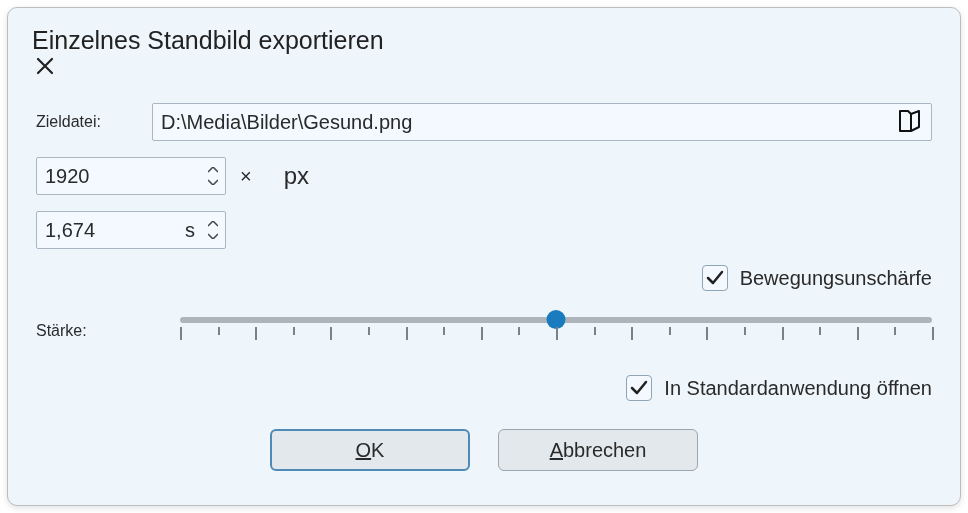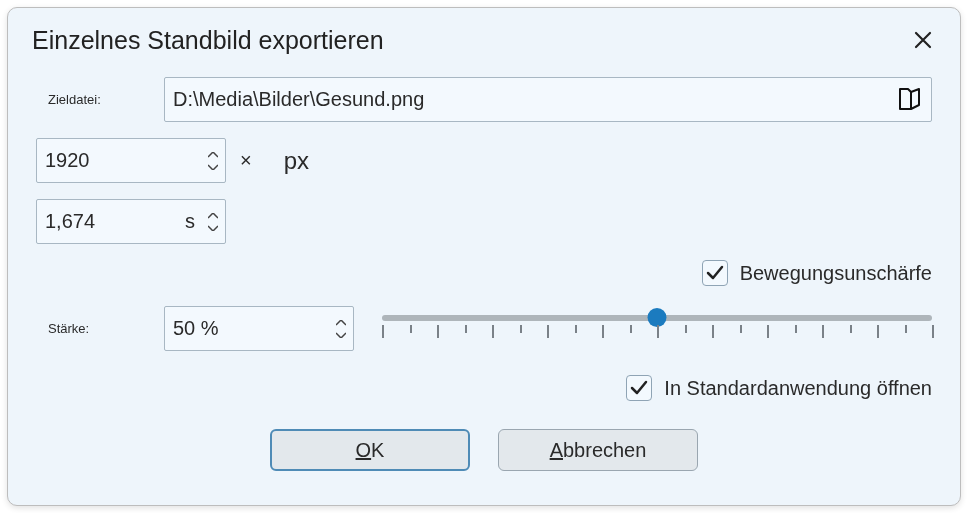--- a/index.html
+++ b/index.html
@@ -17,23 +17,24 @@
       left: 7px; top: 7px;
       width: 954px; height: 499px;
       background: #eef5fb;
       border: 1px solid #bdbdbd;
       border-radius: 10px;
       box-shadow: 0 2px 6px rgba(0,0,0,0.12);
       padding-bottom: 18px;
     }
     .titlebar {
       display: flex;
-      align-items: flex-end;
+      align-items: flex-start;
       justify-content: space-between;
       padding: 18px 24px 12px 24px;
+      flex-direction: column;
     }
     .title {
       font-size: 25px;
       font-weight: 400;
       color: #222;
     }
     .close {
       font-size: 22px;
       color: #222;
       cursor: pointer;
@@ -45,32 +46,31 @@
     }
     .row {
       display: flex;
       align-items: center;
       margin-bottom: 16px;
     }
     .label {
       width: 116px;
       text-align: left;
       color: #2a2a2a;
-      font-size: 13px;
-      margin-left: 12px;
+      font-size: 16px;
     }
     .label.right {
       text-align: left;
       padding-right: 12px;
     }
     .field {
       background: #f3f9fe;
       border: 1px solid #a8b7c3;
       border-radius: 2px;
-      height: 45px;
+      height: 38px;
       display: flex;
       align-items: center;
       padding: 16px 8px;
       font-size: 20px;
       color: #2a2a2a;
       position: relative;
     }
     .field .text {
       flex: 1;
       white-space: nowrap;
@@ -282,35 +282,20 @@
       <div class="checkbox">
         <svg width="18" height="18" viewBox="0 0 18 18">
             <path d="M2 9 L7 14 L16 3" fill="none" stroke="#222" stroke-width="2.5" stroke-linecap="round" stroke-linejoin="round"></path>
           </svg>
       </div>
       <span class="check-label">Bewegungsunschärfe</span>
     </div>
 
     <div class="row strength-row">
       <div class="label right">Stärke:</div>
-      <div class="field spinner short">
-        <span class="text">50 %</span>
-        <div class="spin-btns">
-          <div>
-              <svg width="10" height="6">
-                <path d="M0 5 L5 0 L10 5" fill="none" stroke="#444" stroke-width="1.5"></path>
-              </svg>
-            </div>
-          <div>
-              <svg width="10" height="6">
-                <path d="M0 1 L5 6 L10 1" fill="none" stroke="#444" stroke-width="1.5"></path>
-              </svg>
-            </div>
-        </div>
-      </div>
       <div class="slider-wrap">
         <div class="track"></div>
         <div class="thumb" style="left:50%"></div>
         <div class="ticks">
             <div class="tick major" style="left: 0%;"></div>
             <div class="tick minor" style="left: 5%;"></div>
             <div class="tick major" style="left: 10%;"></div>
             <div class="tick minor" style="left: 15%;"></div>
             <div class="tick major" style="left: 20%;"></div>
             <div class="tick minor" style="left: 25%;"></div>

